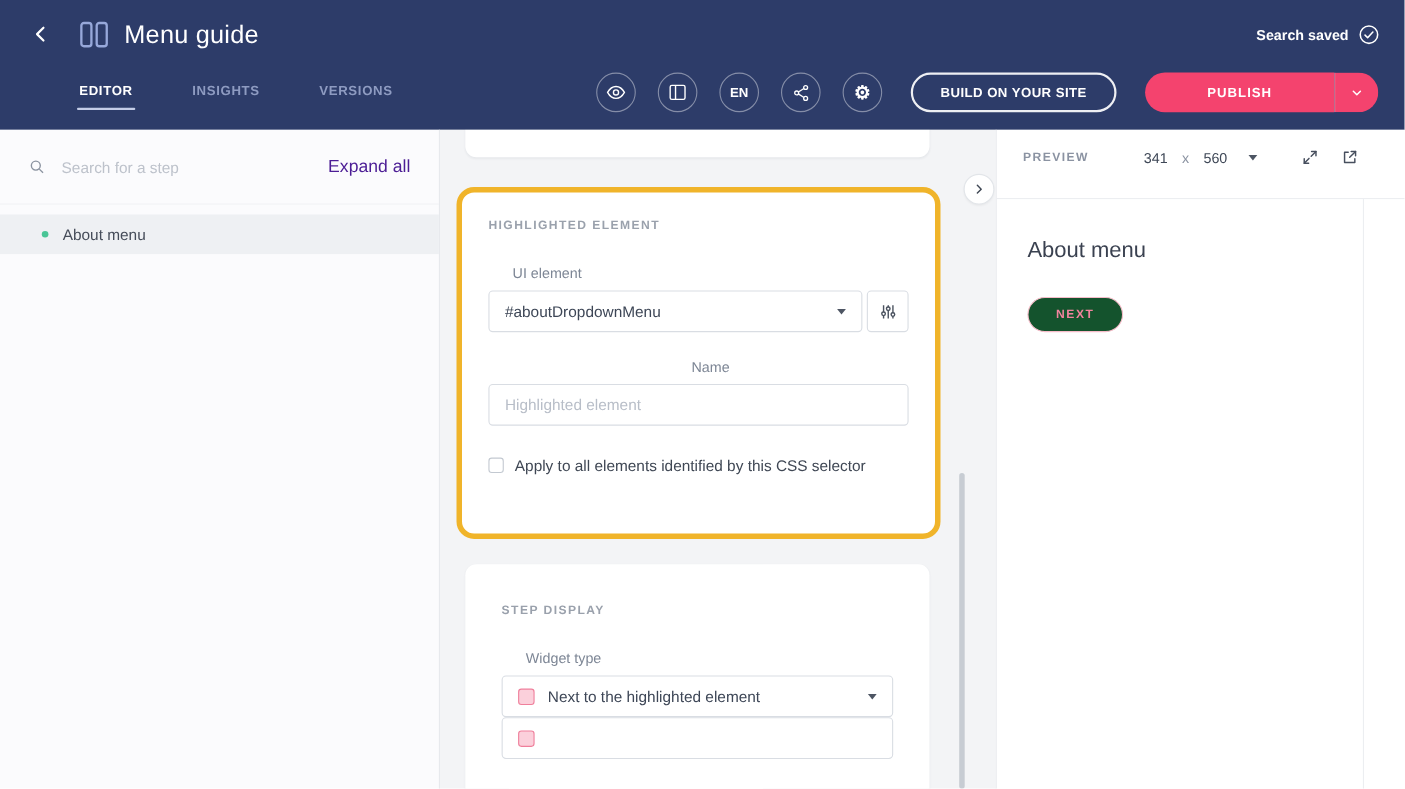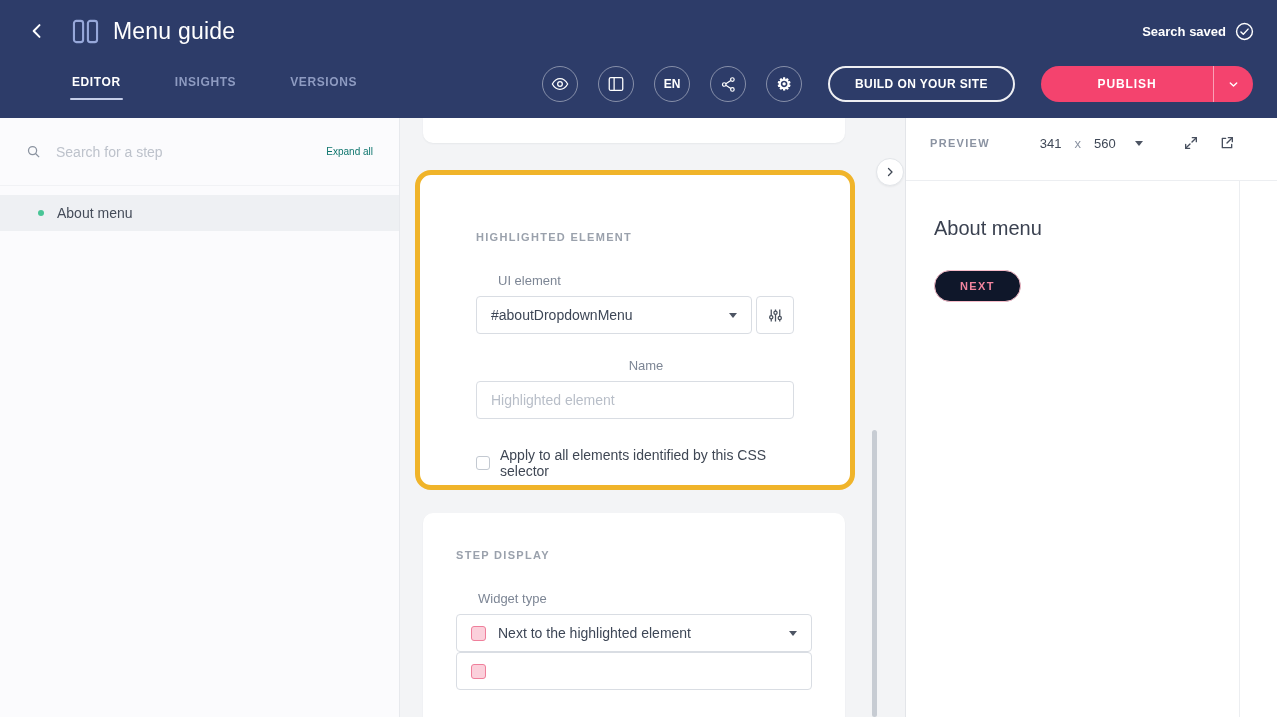--- a/index.html
+++ b/index.html
@@ -46,36 +46,36 @@
   
   .main { display:flex; height:599px; position:relative; }
 
   
   .sidebar { width:400px; background:#fbfbfd; border-right:1px solid #e7e9ed; }
   .search-row { height:68px; display:flex; align-items:center; padding:0 26px; gap:13px;
          border-bottom:1px solid #f1f2f5; }
   .search-input { border:none; outline:none; background:transparent; flex:1; font-size:14px;
          color:#3f4754; font-family:inherit; }
   .search-input::placeholder { color:#bdc2cb; }
-  .expand-all { font-size:10px; color:#0f766e; cursor:pointer; white-space:nowrap; }
+  .expand-all { font-size:16px; color:#4c1d95; cursor:pointer; white-space:nowrap; }
   .step-list { margin-top:9px; }
   .step-item { height:36px; display:flex; align-items:center; padding-left:38px; gap:13px;
          font-size:14px; color:#454c59; cursor:pointer; }
   .step-item.selected { background:#eef0f3; }
   .dot { width:6px; height:6px; border-radius:50%; flex:none; }
   .dot.d1 { background:#49c596; }
   .dot.d2 { background:#a9afba; }
 
   
   .content { flex:1; background:#f3f4f6; position:relative; overflow:hidden; }
   .card-fragment { position:absolute; top:0; left:23px; width:422px; height:25px; background:#fff;
          border-radius:0 0 10px 10px; box-shadow:0 1px 2px rgba(40,50,70,0.06); }
 
   .highlight-card { position:absolute; top:52px; left:15px; width:440px; height:320px;
-         border:5px solid #f0b42a; border-radius:16px; background:#fff; padding:56px; }
+         border:5px solid #f0b42a; border-radius:16px; background:#fff; padding:24px; }
   .step-card { position:absolute; top:395px; left:23px; width:422px; height:400px; background:#fff;
          border-radius:10px; padding:36px 33px; box-shadow:0 1px 2px rgba(40,50,70,0.05); }
 
   .section-title { font-size:11px; font-weight:bold; letter-spacing:1.3px; color:#9aa1ac; }
   .field-label { font-size:13px; color:#7d8695; margin-top:30px; margin-bottom:8px;margin-left:22px; }
   .field-label.tight { margin-top:24px;text-align:center; }
 
   .select-row { display:flex; gap:4px; }
   .select { flex:1; height:38px; border:1px solid #d9dde3; border-radius:4px; background:#fff;
          display:flex; align-items:center; padding:0 14px; font-size:14px; color:#3d4656;
@@ -110,21 +110,21 @@
          border-bottom:1px solid #eceef1; }
   .preview-title { font-size:11px; font-weight:bold; letter-spacing:1.3px; color:#8b93a2; }
   .dims { display:flex; align-items:center; margin-left:50px; gap:13px; font-size:13px;
          color:#3f4857; cursor:pointer; }
   .dims .caret-down { margin-left:6px; }
   .preview-icons { margin-left:auto; display:flex; gap:20px; align-items:center; }
   .preview-icons > span { cursor:pointer; display:flex; }
 
   .preview-body { flex:1; position:relative; padding:36px 0 0 28px; }
   .preview-heading { font-size:20px; color:#3a4150; font-weight:400; }
-  .next-btn { margin-top:30px; height:32px; padding:0 25px; border:1px solid #f6bcc9; background:#0f172a;
+  .next-btn { margin-top:30px; height:32px; padding:0 25px; border:1px solid #f6bcc9; background:#14532d;
          border-radius:16px; color:#f2849e; font-size:11px; font-weight:bold; letter-spacing:1.4px;
          display:inline-flex; align-items:center; cursor:pointer; font-family:inherit; }
   .preview-scroll-line { position:absolute; top:0; bottom:0; right:37px; width:1px; background:#eceef1; }
 </style>
 </head>
 <body>
 
 <div class="header">
   <div class="header-top">
     <span class="back-btn">

